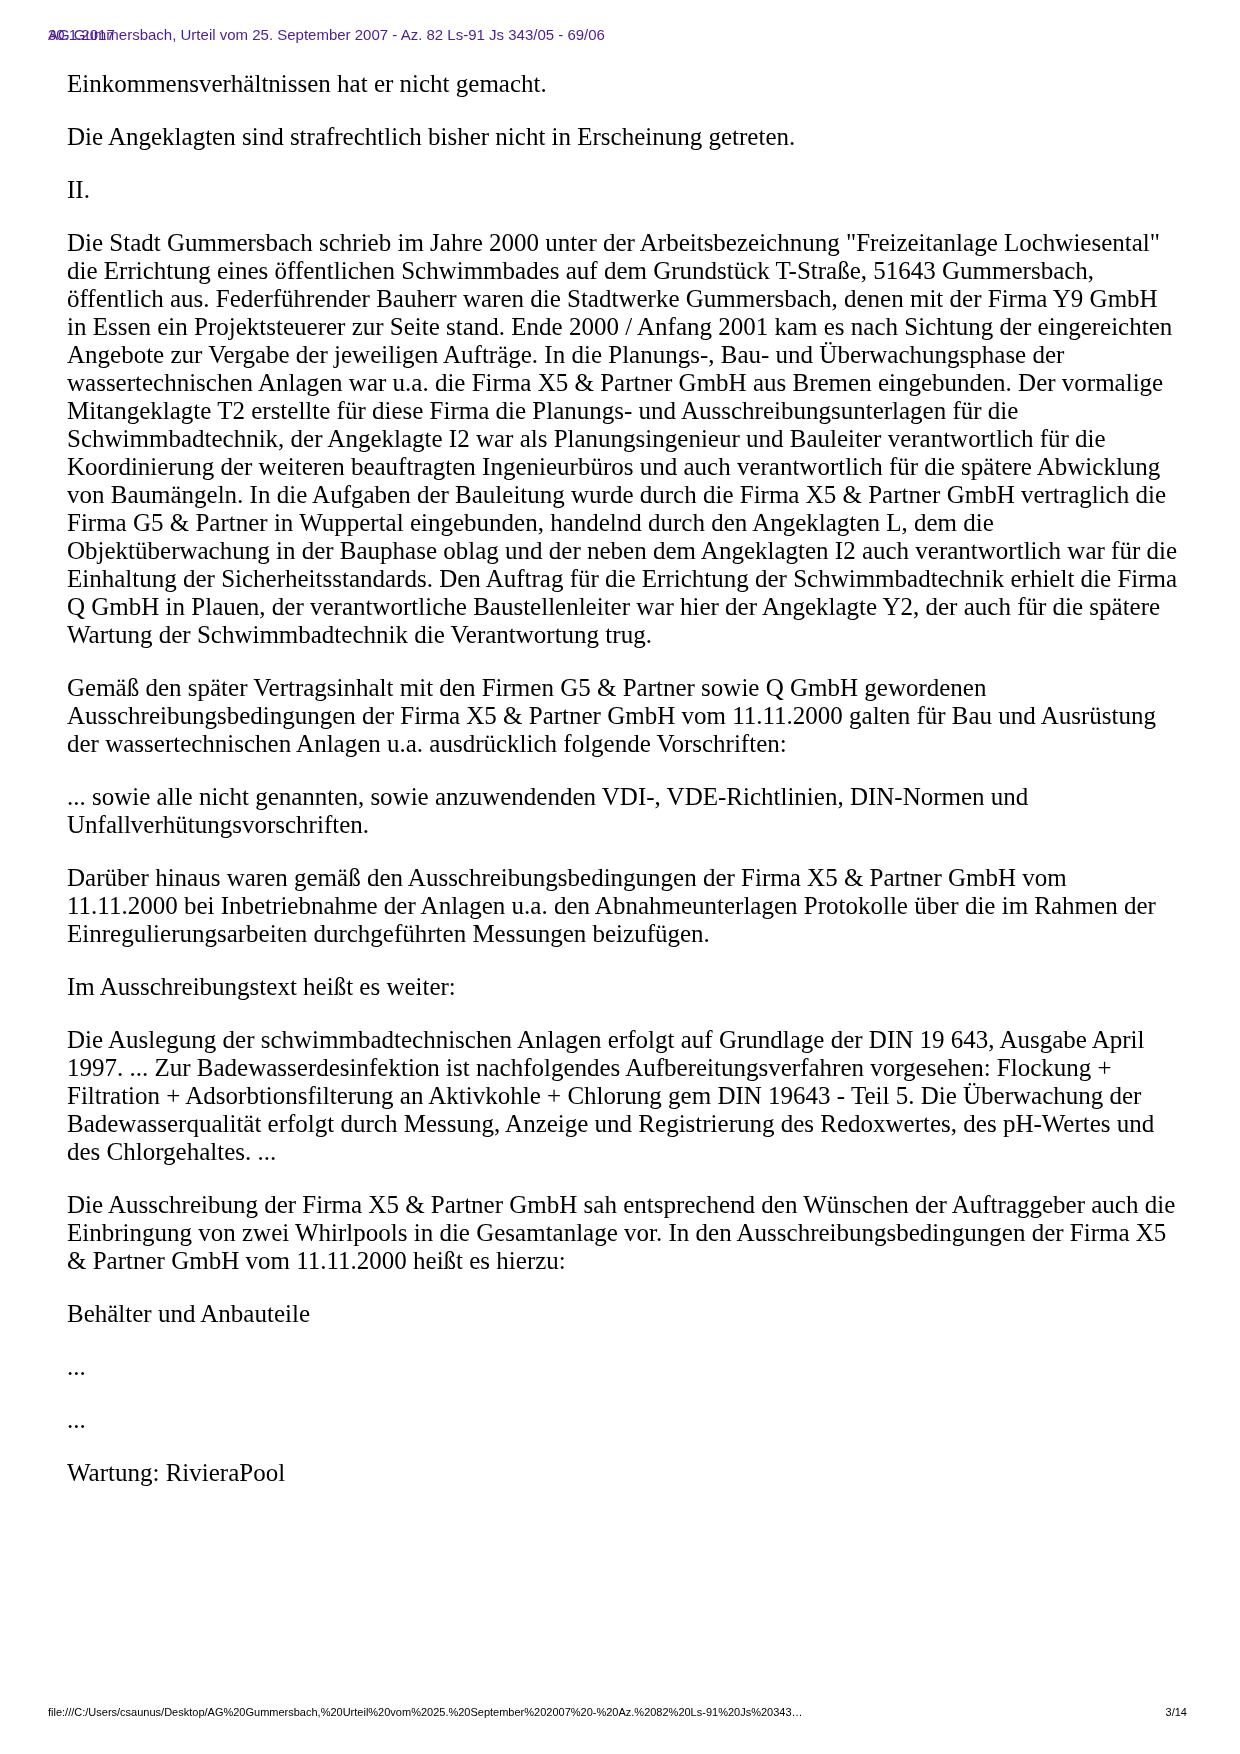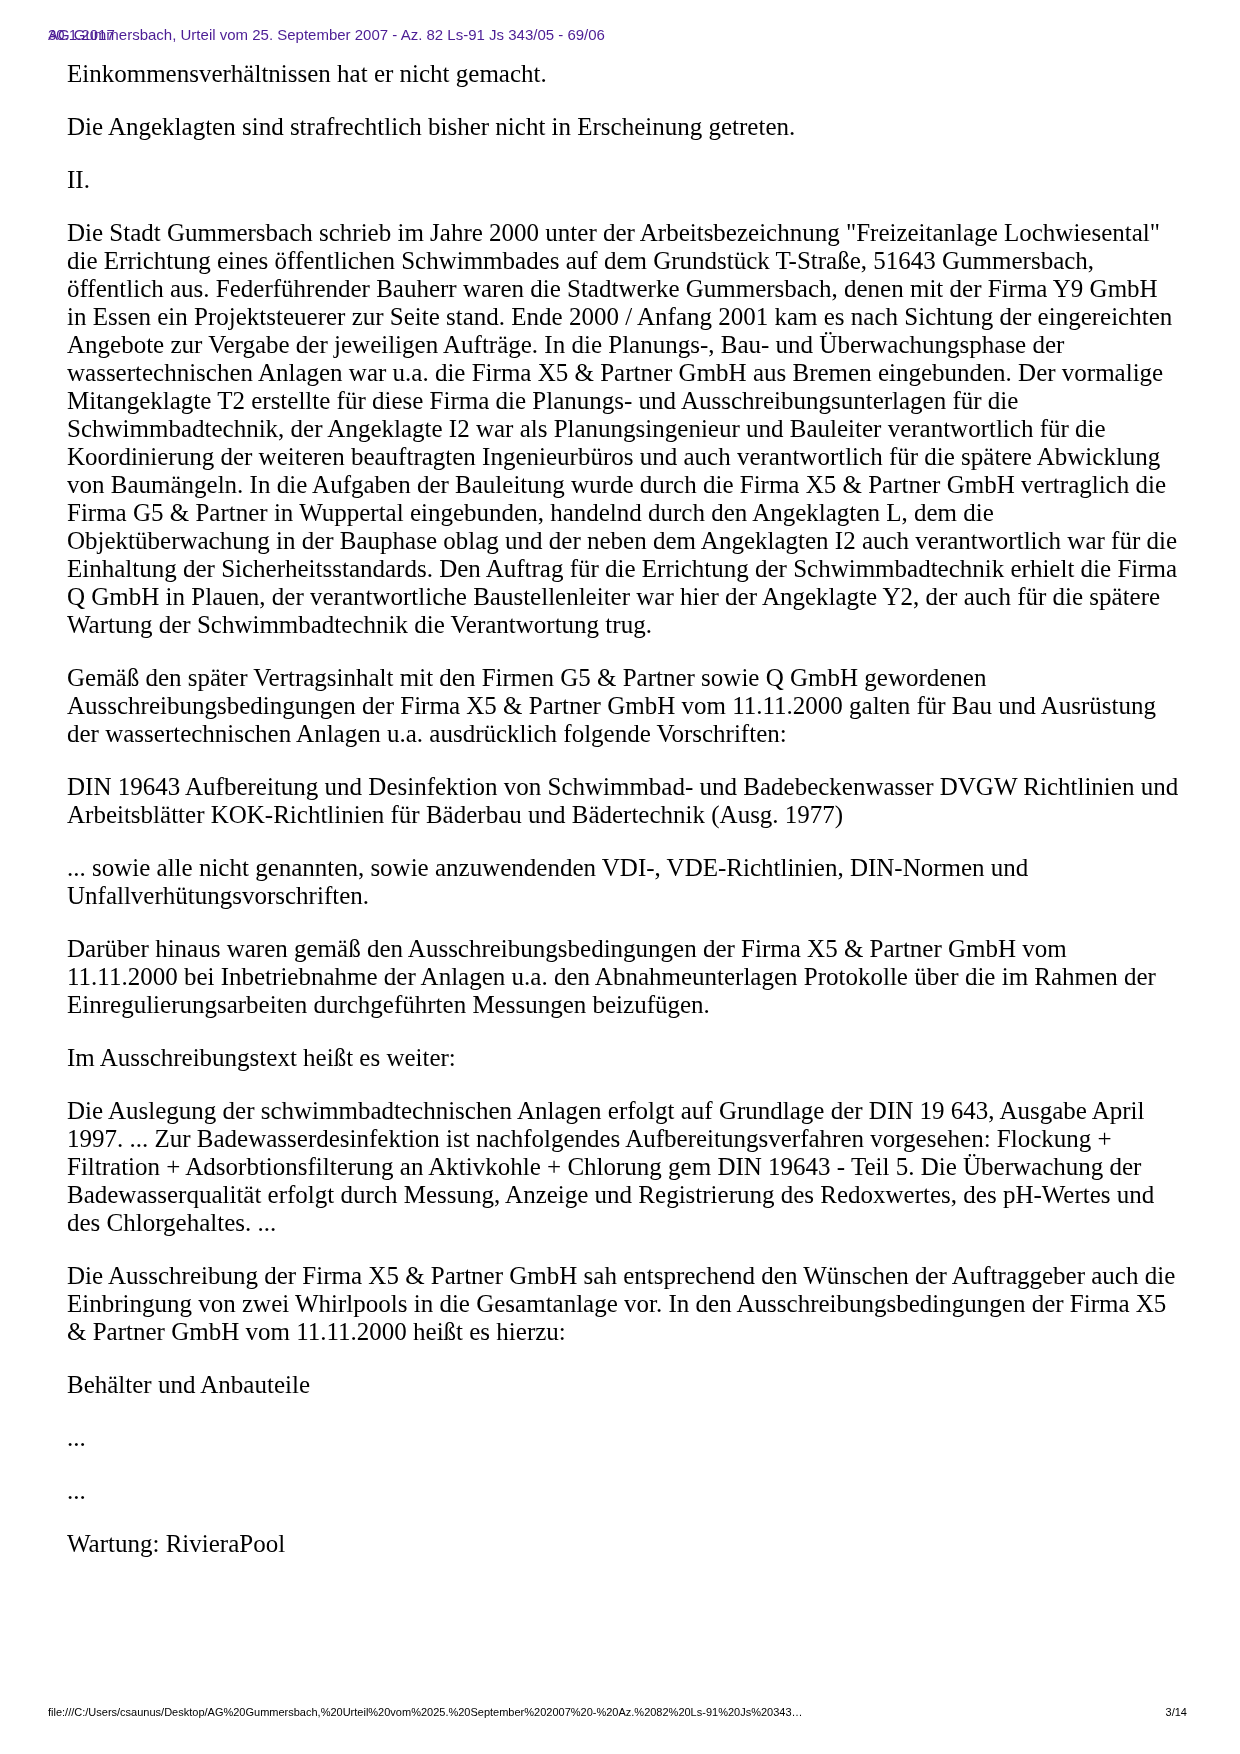--- a/index.html
+++ b/index.html
@@ -32,21 +32,21 @@
   }
   .header-title {
     position: absolute;
     left: 0;
     right: 0;
     top: 0;
     white-space: nowrap;
   }
   .content {
     position: absolute;
-    top: 60px;
+    top: 70px;
     left: 67px;
     width: 1113px;
     font-family: "Liberation Serif", "DejaVu Serif", serif;
     font-size: 25px;
     line-height: 28px;
     color: #000000;
   }
   .content p {
     margin: 0 0 25px 0;
     padding: 0;
@@ -81,21 +81,20 @@
   <span class="header-date">30.1.2017</span>
   <span class="header-title">AG Gummersbach, Urteil vom 25. September 2007 - Az. 82 Ls-91 Js 343/05 - 69/06</span>
 </header>
 
 <main class="content">
   <p>Einkommensverhältnissen hat er nicht gemacht.</p>
   <p>Die Angeklagten sind strafrechtlich bisher nicht in Erscheinung getreten.</p>
   <p>II.</p>
   <p>Die Stadt Gummersbach schrieb im Jahre 2000 unter der Arbeitsbezeichnung "Freizeitanlage Lochwiesental" die Errichtung eines öffentlichen Schwimmbades auf dem Grundstück T-Straße, 51643 Gummersbach, öffentlich aus. Federführender Bauherr waren die Stadtwerke Gummersbach, denen mit der Firma Y9 GmbH in Essen ein Projektsteuerer zur Seite stand. Ende 2000 / Anfang 2001 kam es nach Sichtung der eingereichten Angebote zur Vergabe der jeweiligen Aufträge. In die Planungs-, Bau- und Überwachungsphase der wassertechnischen Anlagen war u.a. die Firma X5 &amp; Partner GmbH aus Bremen eingebunden. Der vormalige Mitangeklagte T2 erstellte für diese Firma die Planungs- und Ausschreibungsunterlagen für die Schwimmbadtechnik, der Angeklagte I2 war als Planungsingenieur und Bauleiter verantwortlich für die Koordinierung der weiteren beauftragten Ingenieurbüros und auch verantwortlich für die spätere Abwicklung von Baumängeln. In die Aufgaben der Bauleitung wurde durch die Firma X5 &amp; Partner GmbH vertraglich die Firma G5 &amp; Partner in Wuppertal eingebunden, handelnd durch den Angeklagten L, dem die Objektüberwachung in der Bauphase oblag und der neben dem Angeklagten I2 auch verantwortlich war für die Einhaltung der Sicherheitsstandards. Den Auftrag für die Errichtung der Schwimmbadtechnik erhielt die Firma Q GmbH in Plauen, der verantwortliche Baustellenleiter war hier der Angeklagte Y2, der auch für die spätere Wartung der Schwimmbadtechnik die Verantwortung trug.</p>
   <p>Gemäß den später Vertragsinhalt mit den Firmen G5 &amp; Partner sowie Q GmbH gewordenen Ausschreibungsbedingungen der Firma X5 &amp; Partner GmbH vom 11.11.2000 galten für Bau und Ausrüstung der wassertechnischen Anlagen u.a. ausdrücklich folgende Vorschriften:</p>
-  <p>DIN 19643 Aufbereitung und Desinfektion von Schwimmbad- und Badebeckenwasser DVGW Richtlinien und Arbeitsblätter KOK-Richtlinien für Bäderbau und Bädertechnik (Ausg. 1977)</p>
   <p>... sowie alle nicht genannten, sowie anzuwendenden VDI-, VDE-Richtlinien, DIN-Normen und Unfallverhütungsvorschriften.</p>
   <p>Darüber hinaus waren gemäß den Ausschreibungsbedingungen der Firma X5 &amp; Partner GmbH vom 11.11.2000 bei Inbetriebnahme der Anlagen u.a. den Abnahmeunterlagen Protokolle über die im Rahmen der Einregulierungsarbeiten durchgeführten Messungen beizufügen.</p>
   <p>Im Ausschreibungstext heißt es weiter:</p>
   <p>Die Auslegung der schwimmbadtechnischen Anlagen erfolgt auf Grundlage der DIN 19 643, Ausgabe April 1997. ... Zur Badewasserdesinfektion ist nachfolgendes Aufbereitungsverfahren vorgesehen: Flockung + Filtration + Adsorbtionsfilterung an Aktivkohle + Chlorung gem DIN 19643 - Teil 5. Die Überwachung der Badewasserqualität erfolgt durch Messung, Anzeige und Registrierung des Redoxwertes, des pH-Wertes und des Chlorgehaltes. ...</p>
   <p>Die Ausschreibung der Firma X5 &amp; Partner GmbH sah entsprechend den Wünschen der Auftraggeber auch die Einbringung von zwei Whirlpools in die Gesamtanlage vor. In den Ausschreibungsbedingungen der Firma X5 &amp; Partner GmbH vom 11.11.2000 heißt es hierzu:</p>
   <p>Behälter und Anbauteile</p>
   <p>...</p>
   <p>...</p>
   <p>Wartung: RivieraPool</p>
 </main>

